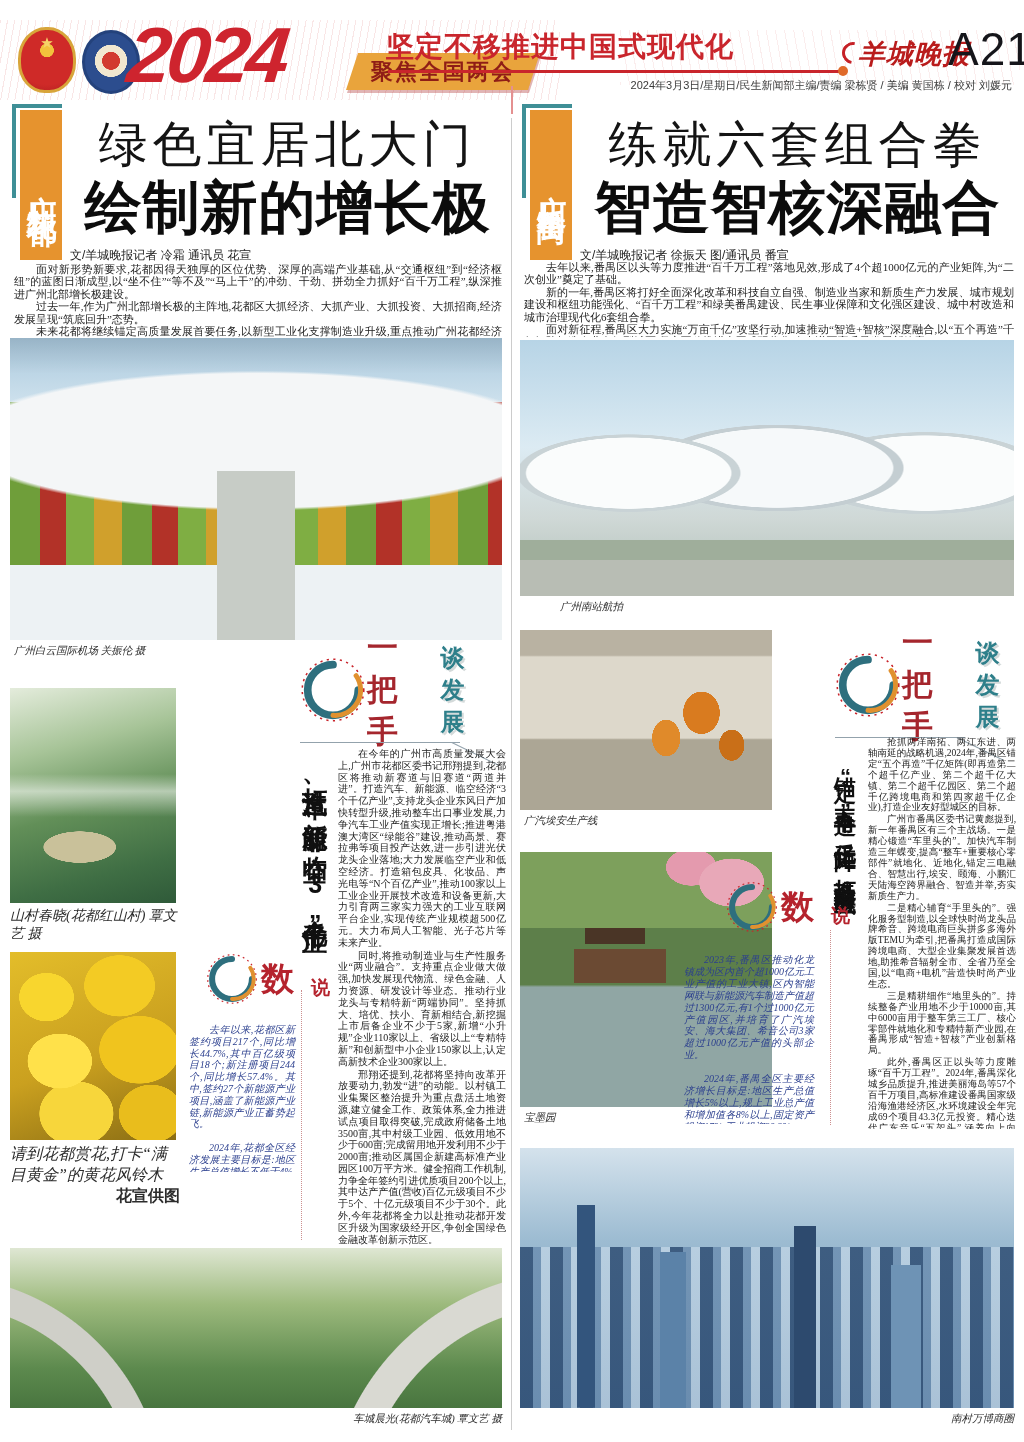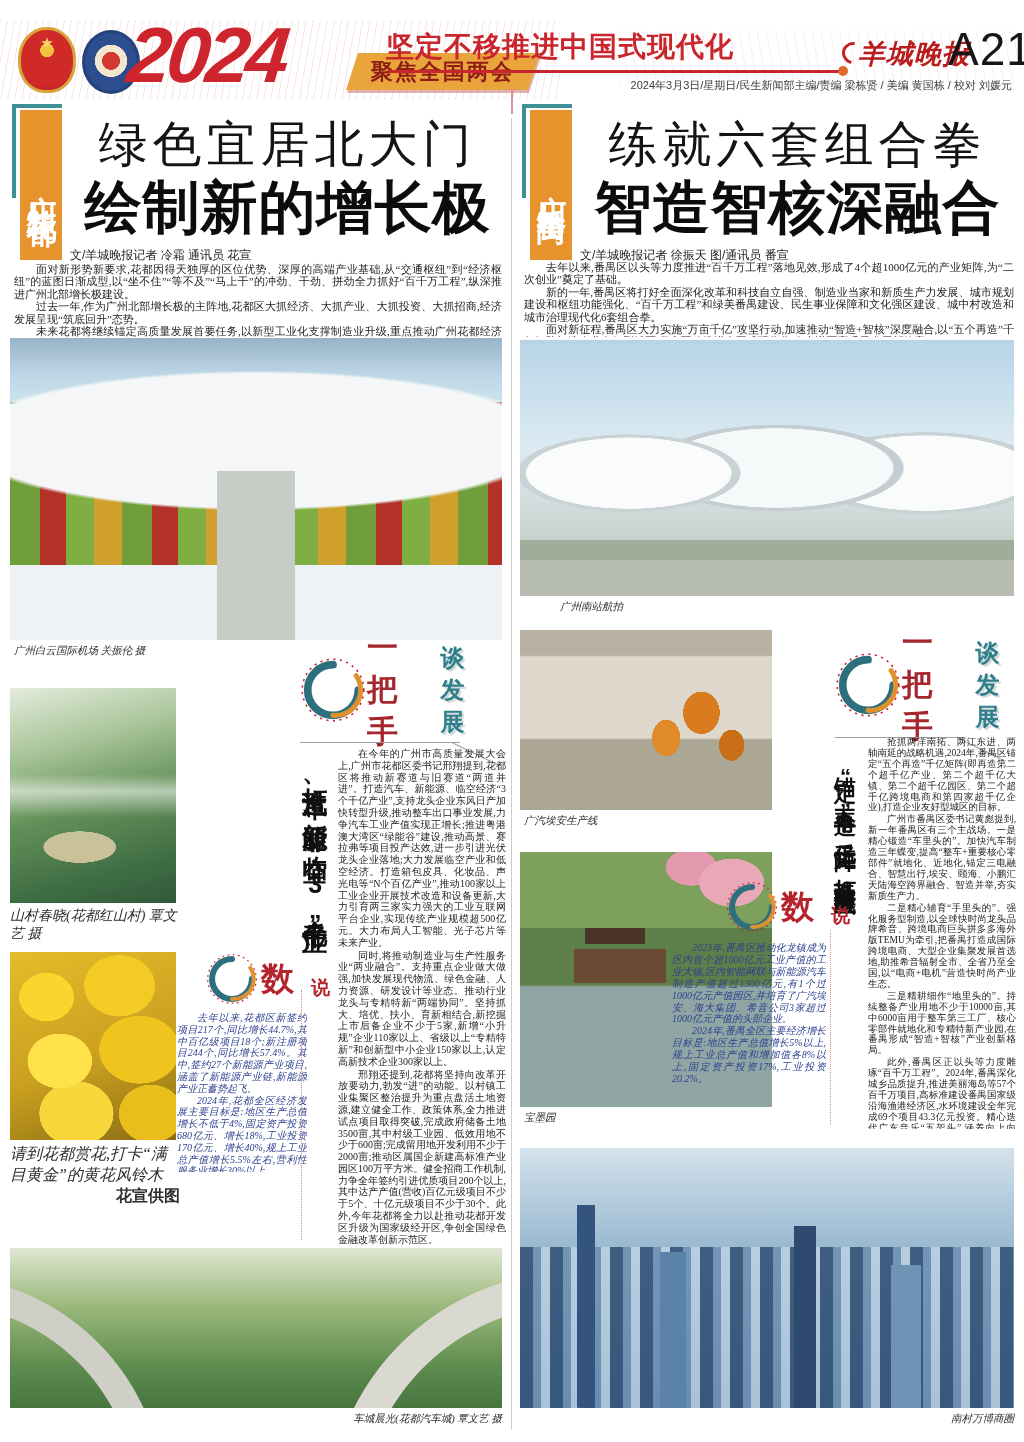--- a/index.html
+++ b/index.html
@@ -116,21 +116,21 @@
   .rule{height:0;border-top:1px solid #93a2ac;}
   .rule::after{content:"";position:absolute;right:-44px;top:-1px;width:52px;height:1px;background:#93a2ac;
     transform-origin:left top;transform:rotate(26deg);}
 
   
   .vheadline{writing-mode:vertical-rl;text-orientation:upright;font-weight:900;color:#101010;
     letter-spacing:2px;line-height:1.05;}
   .colbody{font-family:"Liberation Serif",serif;color:#222;overflow:hidden;}
   .colbody p{margin:0 0 1px;}
   .stats-text{font-family:"Liberation Serif",serif;font-style:italic;color:#2b3f8e;overflow:hidden;}
-  .stats-text p{margin:0;text-indent:2em;text-align:justify;font-family:Liberation Serif, serif;}
+  .stats-text p{margin:12px;text-indent:2em;text-align:justify;font-family:Liberation Serif, serif;}
 </style>
 </head>
 <body>
 
 <div class="page">
 
   <div class="abs hdr-rays"></div>
   <div class="abs hdr-rays2"></div>
   <div class="abs emblem emblem-national"></div>
   <div class="abs emblem emblem-cppcc"></div>

